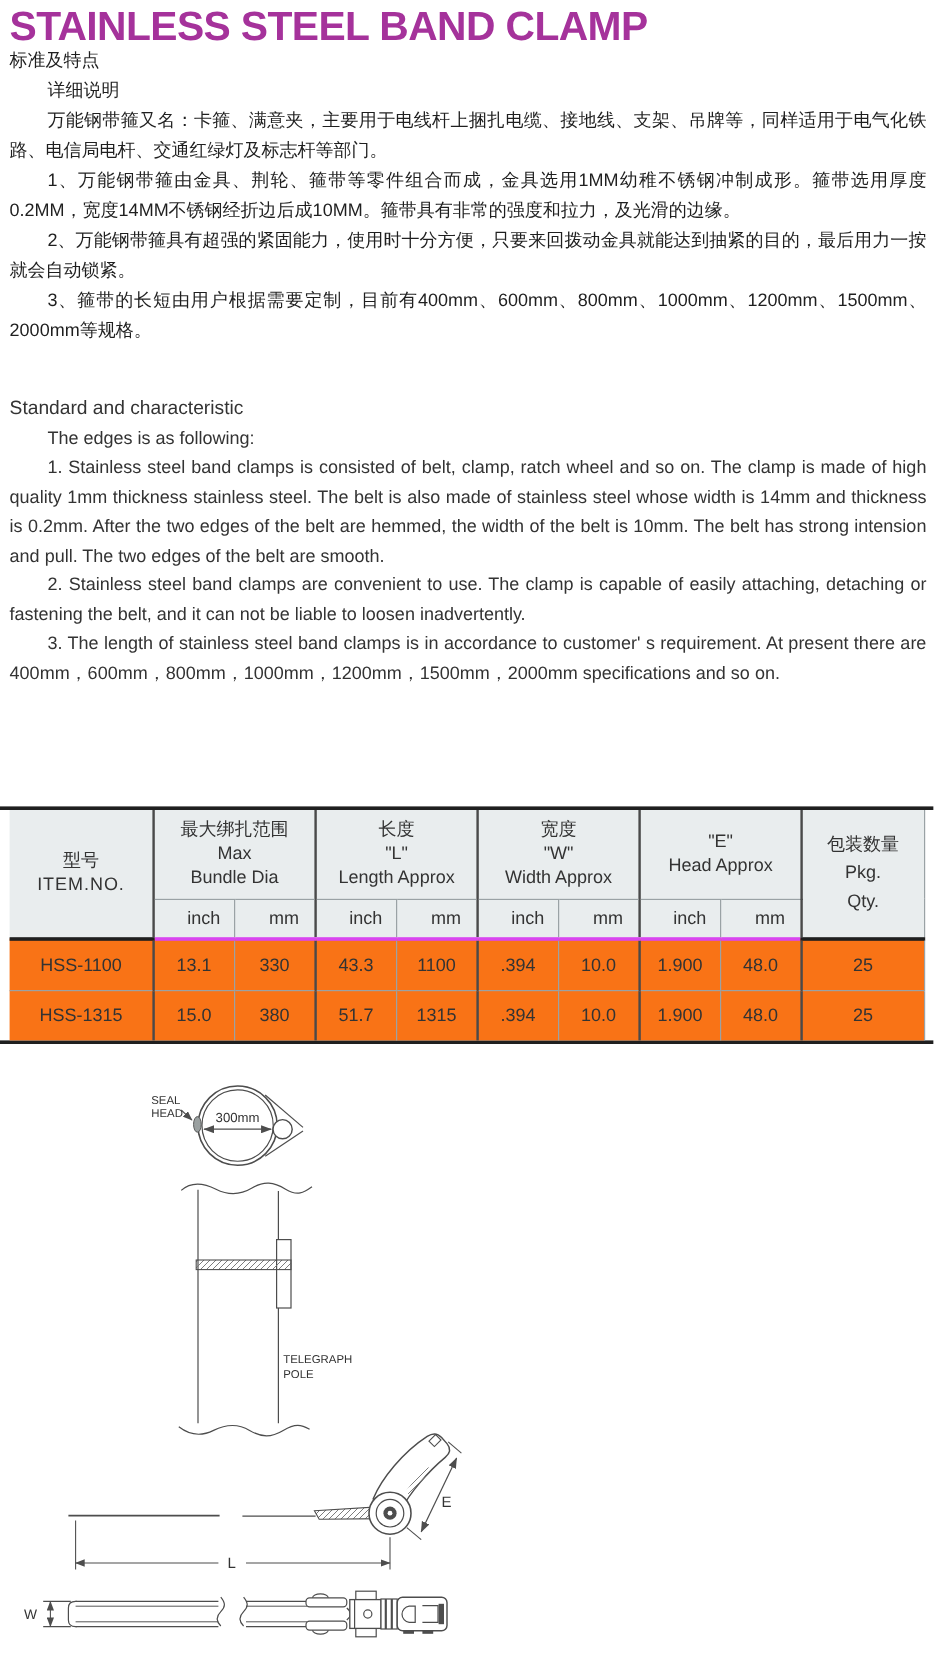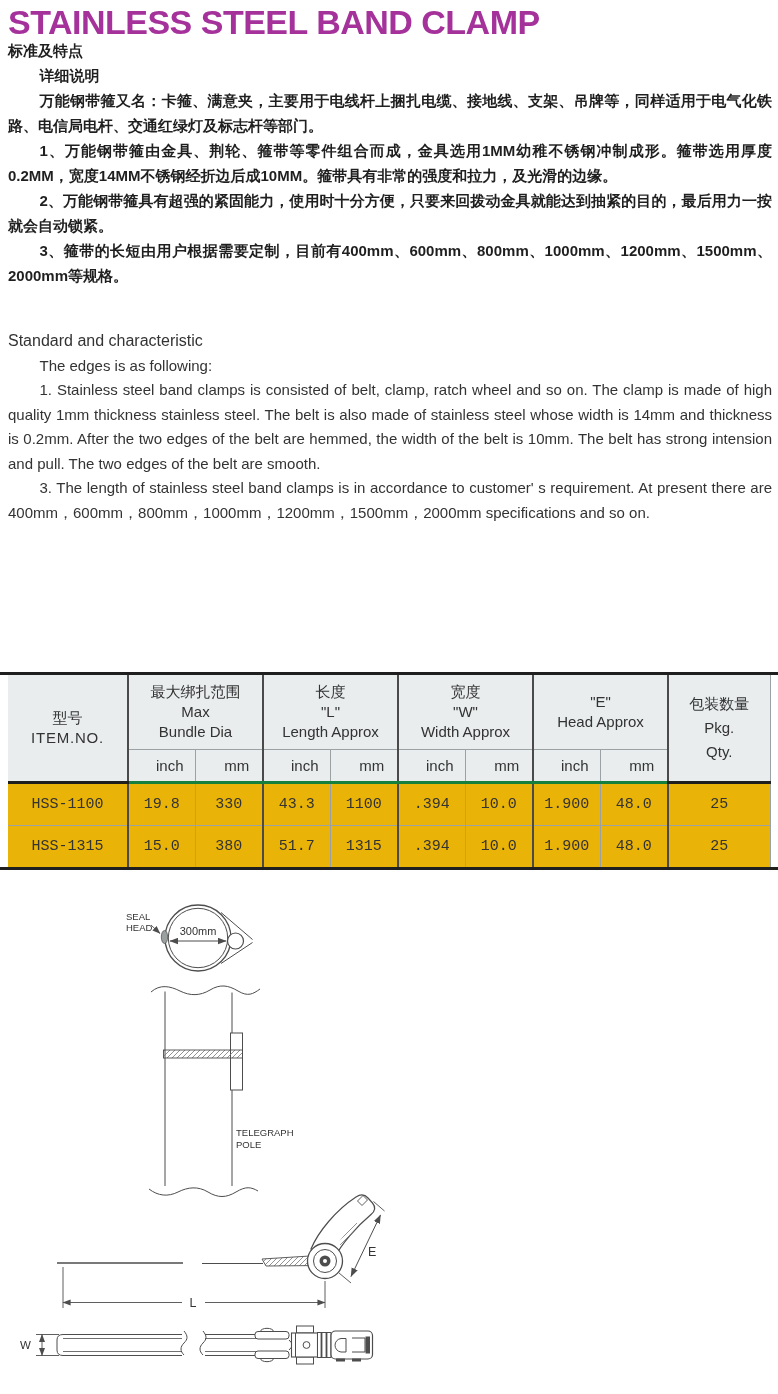--- a/index.html
+++ b/index.html
@@ -7,21 +7,21 @@
     width:778px;height:1394px;position:relative;overflow:hidden;
     background:#ffffff;color:#333;
     font-family:"Liberation Sans","DejaVu Sans",sans-serif;
   }
   .page-title{
     position:absolute;top:3px;left:8px;margin:0;
     font-size:34px;font-weight:700;letter-spacing:-0.5px;color:#a5329b;
   }
   .zh-block{
     position:absolute;top:38px;left:8px;width:764px;
-    font-size:15px;line-height:25px;color:#1f1f1f;font-weight:700;
+    font-size:15px;line-height:25px;color:#1f1f1f;font-weight:400;
     text-align:justify;
   }
   .zh-block p{margin:0;}
   .en-block{
     position:absolute;top:329px;left:8px;width:764px;
     font-size:15px;line-height:24.5px;color:#333;text-align:justify;
   }
   .en-block p{margin:0;}
   .en-heading{font-weight:400;font-size:16px;text-align:left;}
   .indent{text-indent:2.1em;}
@@ -33,26 +33,26 @@
     padding:0 8px;
   }
   table.spec{
     width:762px;border-collapse:collapse;table-layout:fixed;
     font-size:15px;color:#333;
   }
   table.spec th, table.spec td{padding:0;text-align:center;font-weight:400;}
   thead th{background:#e9edee;}
   tr.hrow1{height:74px;}
   tr.hrow2{height:33px;}
-  tr.hrow2 th{border-top:1px solid #9aa2a5;border-bottom:3px solid #15803d;padding-left:16px;}
+  tr.hrow2 th{border-top:1px solid #9aa2a5;border-bottom:3px solid #d946ef;padding-left:16px;}
   th.hb3{border-bottom:3px solid #1f1f1f;}
   .bl2{border-left:2px solid #4a4a4a;}
   .bl1{border-left:1px solid #9aa2a5;}
   .brr{border-right:1px solid #9aa2a5;margin-top:32px;}
-  tbody td{height:41px;background:#eab308;font-family:Liberation Mono, monospace;}
+  tbody td{height:41px;background:#f97316;}
   tbody tr.r2 td{border-top:1px solid #9aa2a5;}
   .hcell div{line-height:20px;}
   .itemno{letter-spacing:0.8px;text-align:center;}
   .pkgcell div{line-height:24px;}
 
   
   svg.diagrams{position:absolute;top:895px;left:0;}
   svg .ln{stroke:#4d4d4d;fill:none;}
   svg text{fill:#333;font-family:"Liberation Sans","DejaVu Sans",sans-serif;}
 </style>
@@ -67,20 +67,21 @@
   <p class="indent">万能钢带箍又名：卡箍、满意夹，主要用于电线杆上捆扎电缆、接地线、支架、吊牌等，同样适用于电气化铁路、电信局电杆、交通红绿灯及标志杆等部门。</p>
   <p class="indent">1、万能钢带箍由金具、荆轮、箍带等零件组合而成，金具选用1MM幼稚不锈钢冲制成形。箍带选用厚度0.2MM，宽度14MM不锈钢经折边后成10MM。箍带具有非常的强度和拉力，及光滑的边缘。</p>
   <p class="indent">2、万能钢带箍具有超强的紧固能力，使用时十分方便，只要来回拨动金具就能达到抽紧的目的，最后用力一按就会自动锁紧。</p>
   <p class="indent">3、箍带的长短由用户根据需要定制，目前有400mm、600mm、800mm、1000mm、1200mm、1500mm、2000mm等规格。</p>
 </div>
 
 <div class="en-block">
   <p class="en-heading">Standard and characteristic</p>
   <p class="indent">The edges is as following:</p>
   <p class="indent">1. Stainless steel band clamps is consisted of belt, clamp, ratch wheel and so on. The clamp is made of high quality 1mm thickness stainless steel. The belt is also made of stainless steel whose width is 14mm and thickness is 0.2mm. After the two edges of the belt are hemmed, the width of the belt is 10mm. The belt has strong intension and pull. The two edges of the belt are smooth.</p>
+  <p class="indent">2. Stainless steel band clamps are convenient  to use. The clamp is  capable of easily attaching, detaching or fastening the belt, and it can not be liable to loosen inadvertently.</p>
   <p class="indent">3. The length of stainless steel band clamps is in accordance to customer' s requirement. At present there are 400mm，600mm，800mm，1000mm，1200mm，1500mm，2000mm specifications and so on.</p>
 </div>
 
 <div class="tblwrap">
   <table class="spec">
     <colgroup>
       <col style="width:120px">
         <col style="width:67px">
         <col style="width:68px">
       <col style="width:67px">
@@ -129,21 +130,21 @@
         <th class="bl1">mm</th>
         <th class="bl2">inch</th>
         <th class="bl1">mm</th>
         <th class="bl2">inch</th>
         <th class="bl1">mm</th>
       </tr>
     </thead>
     <tbody>
       <tr class="r1">
         <td>HSS-1100</td>
-        <td class="bl2">19.8</td>
+        <td class="bl2">13.1</td>
         <td class="bl1">330</td>
         <td class="bl2">43.3</td>
         <td class="bl1">1100</td>
         <td class="bl2">.394</td>
         <td class="bl1">10.0</td>
         <td class="bl2">1.900</td>
         <td class="bl1">48.0</td>
         <td class="bl2 brr">25</td>
       </tr>
       <tr class="r2">

